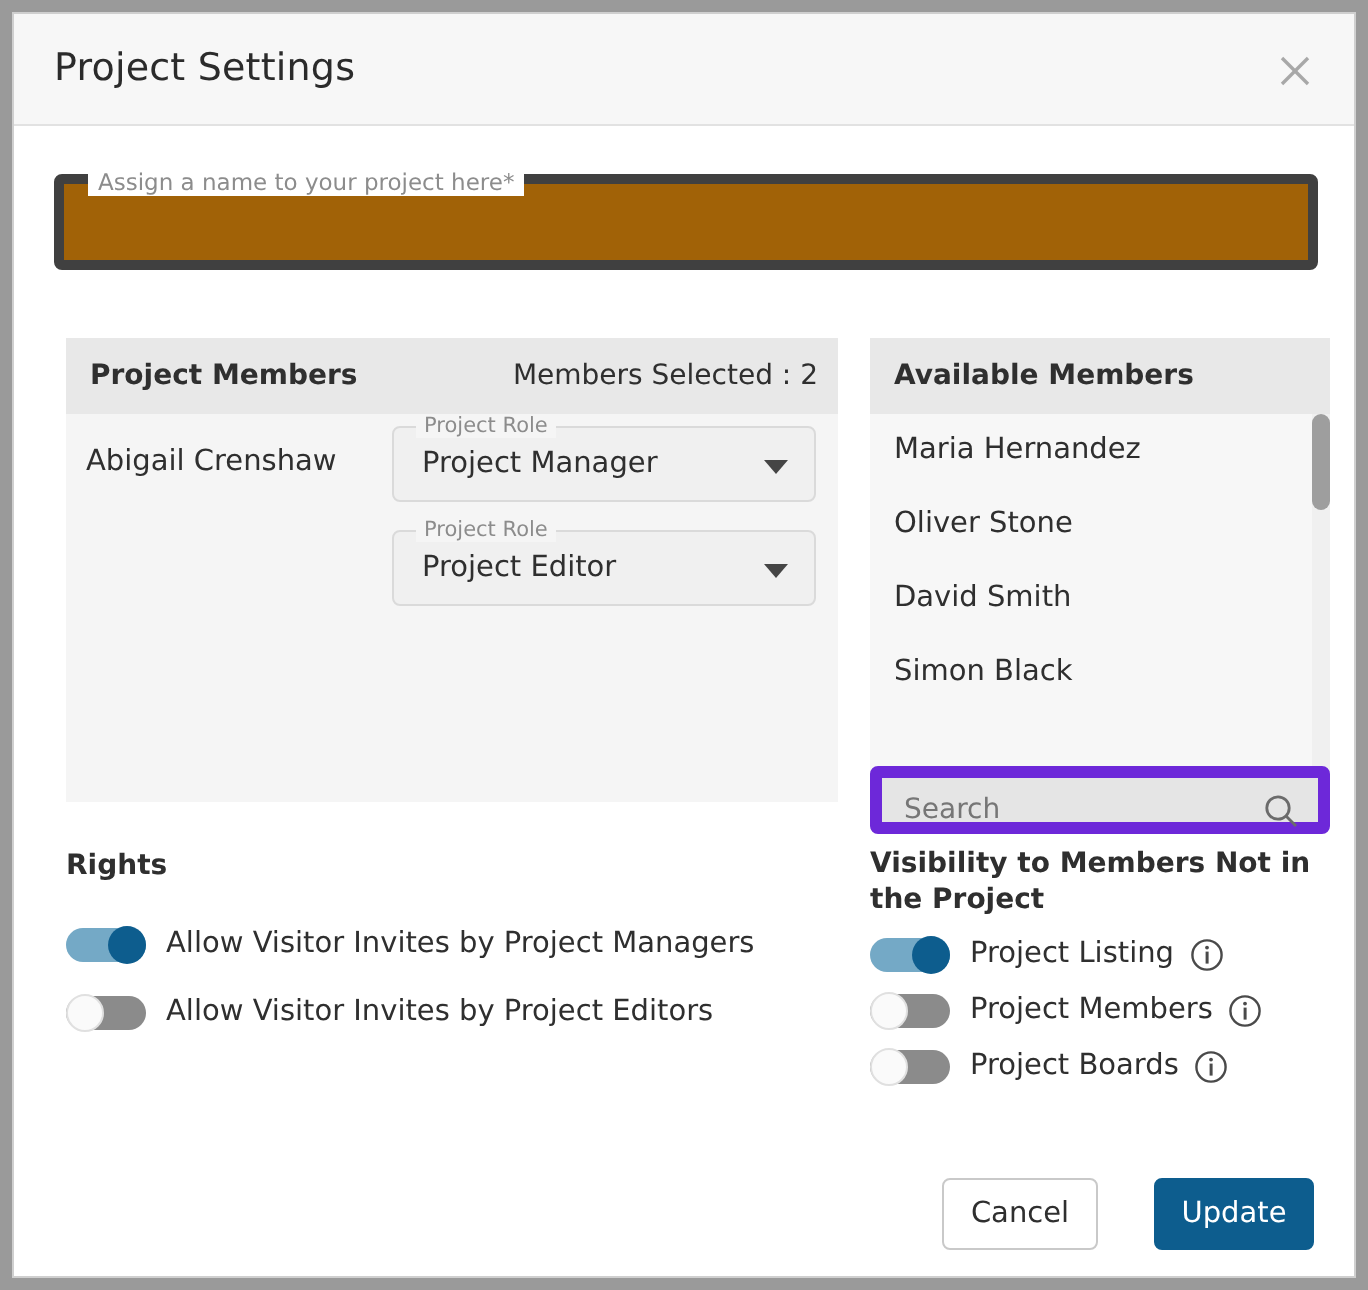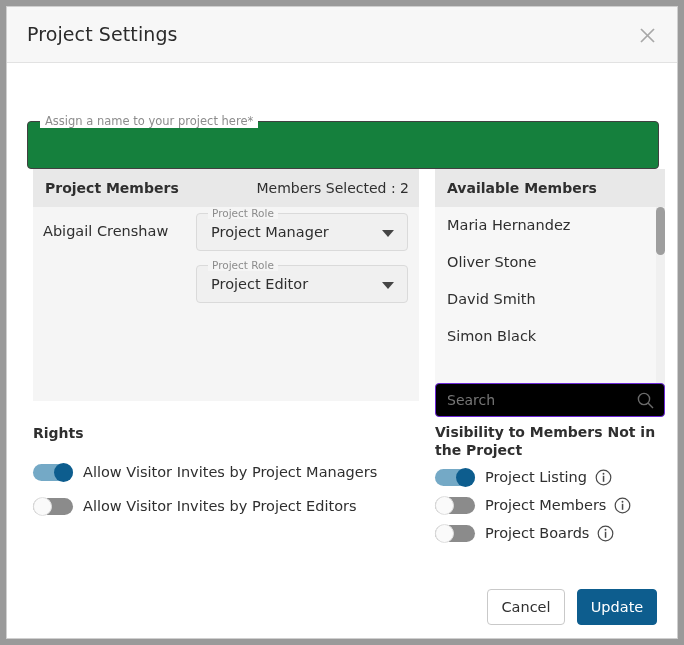--- a/index.html
+++ b/index.html
@@ -44,24 +44,23 @@
   .close-btn svg { display: block; }
 
   
   .dlg-body { position: relative; height: 576px; background: #fff; }
 
   
   .name-field {
     position: absolute;
     left: 20px; top: 24px;
     width: 632px; height: 48px;
-    border: 1px solid #404040;
+    border: 5px solid #404040;
     border-radius: 4px;
-    background: #15803d;
-    margin-top: 34px;
+    background: #a16207;
   }
   .name-field .legend {
     position: absolute;
     left: 12px; top: -8px;
     background: #fff;
     padding: 0 5px;
     font-size: 11.5px;
     color: #8c8c8c;
     white-space: nowrap;
   }
@@ -171,23 +170,23 @@
     background: #9e9e9e;
     border-radius: 5px;
     cursor: pointer;
   }
 
   
   .search-box {
     position: absolute;
     left: 428px; top: 320px;
     width: 230px; height: 34px;
-    border: 1px solid #6d28d9;
+    border: 6px solid #6d28d9;
     border-radius: 4px;
-    background: #000000;
+    background: #e5e5e5;
   }
   .search-box .sph {
     position: absolute;
     left: 11px; top: 8px;
     font-size: 14px;
     color: #767676;
   }
   .search-icon {
     position: absolute;
     right: 9px; top: 7px;
@@ -254,21 +253,21 @@
   }
   .toggle.on .track { background: #74a9c6; }
   .toggle.on .knob { right: 0; background: #0d5d8e; }
   .toggle.off .track { background: #8b8b8b; }
   .toggle.off .knob { left: 0; background: #fafafa; border: 1px solid #e0e0e0; }
 
   
   .footer {
     position: absolute;
     right: 20px; bottom: 14px;
-    display: flex; gap: 12px; align-items: center;
+    display: flex; gap: 28px; align-items: center;
   }
   .btn {
     height: 36px;
     border-radius: 4px;
     font-size: 14.5px;
     display: flex; align-items: center; justify-content: center;
     cursor: pointer;
   }
   .btn-cancel {
     width: 78px;

